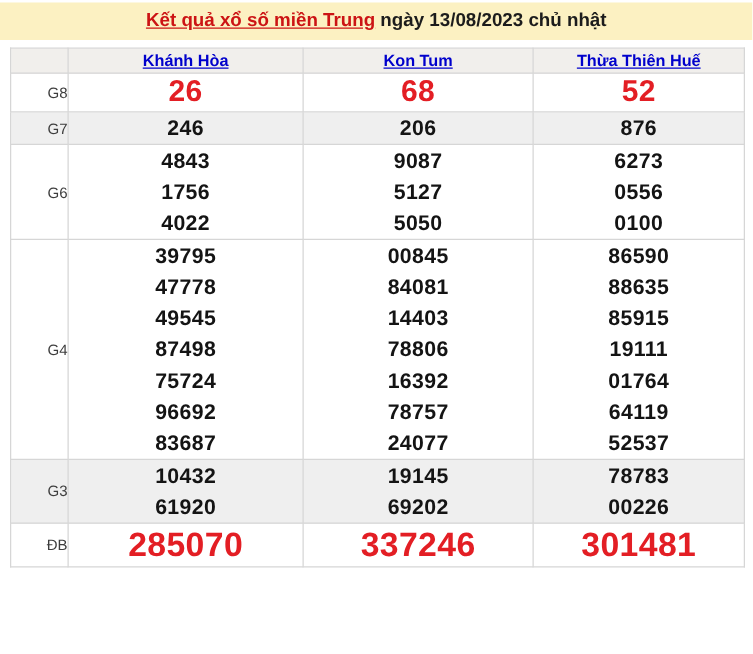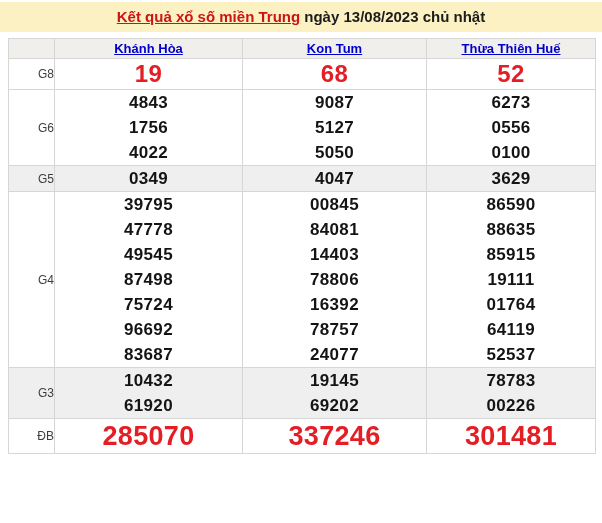--- a/index.html
+++ b/index.html
@@ -50,57 +50,57 @@
       <th></th>
       <th><a>Khánh Hòa</a></th>
       <th><a>Kon Tum</a></th>
       <th><a>Thừa Thiên Huế</a></th>
     </tr>
   </thead>
   <tbody>
       <tr class="g8">
         <td class="label">G8</td>
         <td class="nums">
-          <div>19</div>
+          <div>26</div>
         </td>
         <td class="nums">
           <div>68</div>
         </td>
         <td class="nums">
           <div>52</div>
+        </td>
+      </tr>
+      <tr class="shade">
+        <td class="label">G7</td>
+        <td class="nums">
+          <div>246</div>
+        </td>
+        <td class="nums">
+          <div>206</div>
+        </td>
+        <td class="nums">
+          <div>876</div>
         </td>
       </tr>
       <tr>
         <td class="label">G6</td>
         <td class="nums">
           <div>4843</div>
           <div>1756</div>
           <div>4022</div>
         </td>
         <td class="nums">
           <div>9087</div>
           <div>5127</div>
           <div>5050</div>
         </td>
         <td class="nums">
           <div>6273</div>
           <div>0556</div>
           <div>0100</div>
-        </td>
-      </tr>
-      <tr class="shade">
-        <td class="label">G5</td>
-        <td class="nums">
-          <div>0349</div>
-        </td>
-        <td class="nums">
-          <div>4047</div>
-        </td>
-        <td class="nums">
-          <div>3629</div>
         </td>
       </tr>
       <tr>
         <td class="label">G4</td>
         <td class="nums">
           <div>39795</div>
           <div>47778</div>
           <div>49545</div>
           <div>87498</div>
           <div>75724</div>

